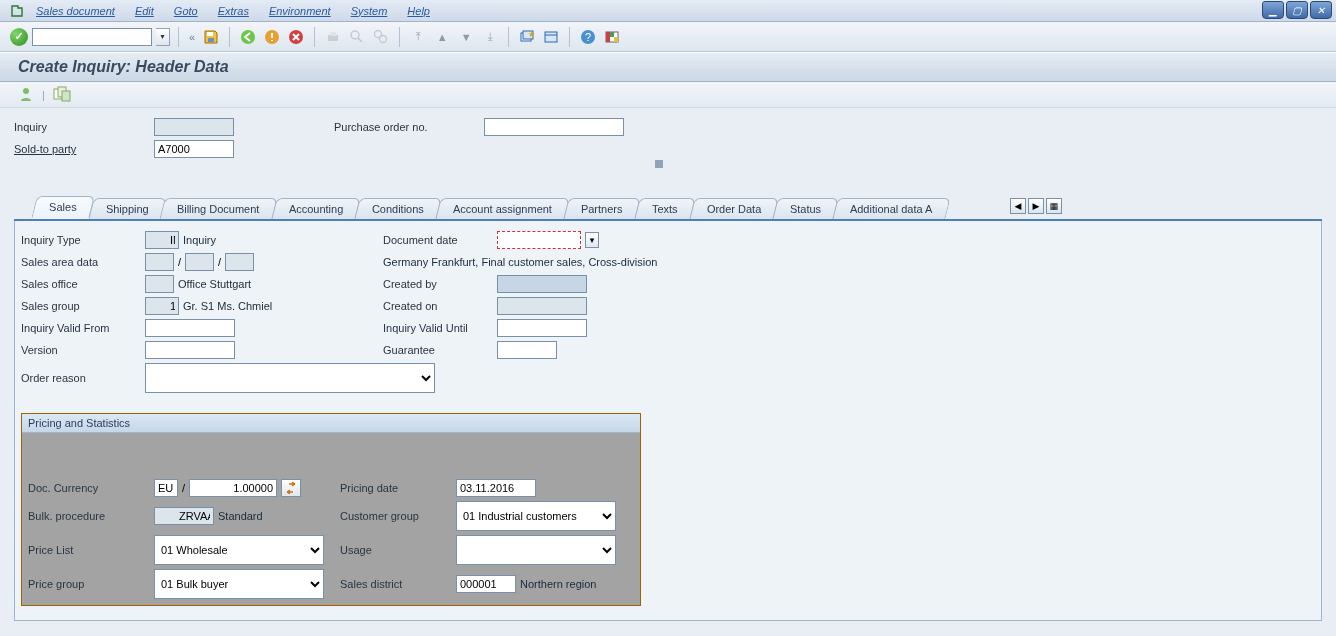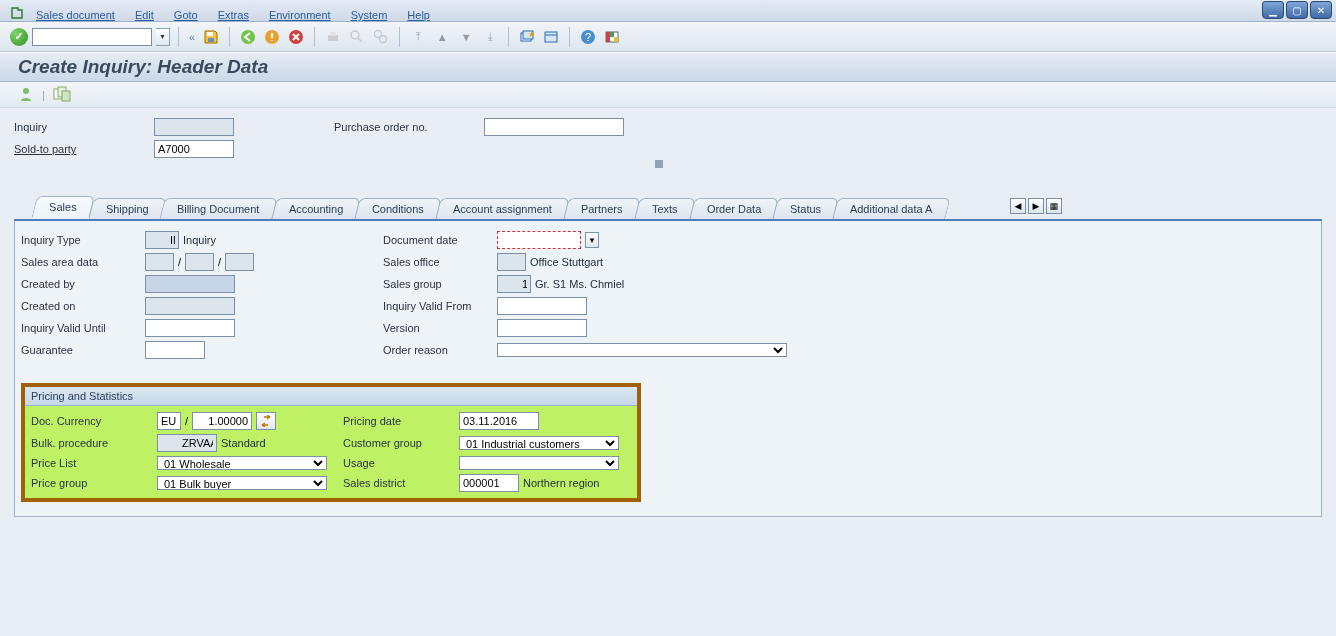--- a/index.html
+++ b/index.html
@@ -9,23 +9,24 @@
   background: #fff;
   width: 1336px;
   height: 636px;
   overflow: hidden;
 }
 .menubar {
   background: linear-gradient(#e3ebf5, #cfd9e8);
   height: 22px;
   border-bottom: 1px solid #9fb3ca;
   display: flex;
-  align-items: flex-end;
+  align-items: center;
   padding-left: 8px;
   position: relative;
+  font-style: italic;
 }
 .menubar .menu-icon {
   width: 18px; height: 16px;
   display: flex; align-items: center; justify-content: center;
   color: #2a5ca0;
 }
 .menubar .menu-item {
   color: #2a5ca0;
   margin: 0 10px;
   text-decoration: underline;
@@ -85,21 +86,21 @@
 .tb-btn.disabled { opacity: 0.35; }
 .page-title-bar {
   background: linear-gradient(#e5ecf4, #ccd8e6);
   border-top: 1px solid #fff;
   border-bottom: 1px solid #9fb3ca;
   height: 30px;
   padding-left: 18px;
   display:flex; align-items:center;
 }
 .page-title-bar h1 {
-  font-size: 19px;
+  font-size: 16px;
   font-style: italic;
   color: #3a4a5e;
   font-weight: bold;
 }
 .sub-toolbar {
   height: 26px;
   background: linear-gradient(#f2f5f9, #e3ebf2);
   border-bottom: 1px solid #cfd9e4;
   padding-left: 18px;
   display:flex; align-items:center;
@@ -196,40 +197,41 @@
 }
 .helpbtn {
   width: 14px; height: 16px;
   border:1px solid #7a8fa8;
   background:linear-gradient(#fff,#dfe7ef);
   display:flex;align-items:center;justify-content:center;
   font-size:9px;
 }
 .groupbox {
   margin-top: 20px;
-  border: 4px solid #a16207;
-  background: #bef264;
+  border: 1px solid #a16207;
+  background: #a3a3a3;
   width: 620px;
 }
 .groupbox .gb-title {
   background: linear-gradient(#dbe7f3,#c6d7e8);
   border-bottom: 1px solid #9fb3ca;
   padding: 3px 6px;
   color: #2a3e58;
 }
 .groupbox .gb-body {
   padding: 6px;
   display:grid;
   grid-template-columns: 120px 180px 110px auto;
   row-gap: 4px;
   column-gap: 6px;
   align-items:center;
+  margin-top:40px;
 }
 .sel {
-  height:14px;
+  height:30px;
   border:1px solid #7a8fa8;
   background:#fff;
   font-size:11px;
   padding: 0 2px;
   width: 160px;
 }
 .resize-handle {
   width: 8px; height:8px;
   background: #8fa3b9;
   position: relative;
@@ -419,20 +421,21 @@
       </div>
       <span></span>
 
       <span class="lbl">Sales area data</span>
       <div class="inline-flds">
         <input class="fld ro f-med" value="1000" style=""> /
         <input class="fld ro f-small" style="width: 24px; text-decoration: underline;" value="10"> /
         <input class="fld ro f-small" style="width: 24px;" value="00">
       </div>
       <span></span>
+      <span class="txtval" style="grid-column: span 3">Germany Frankfurt, Final customer sales, Cross-division</span>
 
       <span class="lbl">Sales office</span>
       <div class="inline-flds">
         <input class="fld ro f-med" value="1030" style="">
         <span class="txtval">Office Stuttgart</span>
       </div>
       <span></span>
       <span class="lbl">Created by</span>
       <input class="fld ro f-90" style="background: rgb(199, 214, 230);" value="">
       <span></span>
@@ -468,21 +471,21 @@
       <span style="grid-column: span 3"></span>
     </div>
 
     <div class="groupbox">
       <div class="gb-title">Pricing and Statistics</div>
       <div class="gb-body">
 
         <span class="lbl">Doc. Currency</span>
         <div class="inline-flds">
           <input class="fld f-med" value="EUR" style=""> /
-          <input class="fld" style="width: 60px; text-align: right;" value="1.00000">
+          <input class="fld" style="width: 88px; text-align: right;" value="1.00000">
           <div style="width:20px;height:18px;border:1px solid #7a8fa8;background:linear-gradient(#fff,#dfe7ef);display:flex;align-items:center;justify-content:center">
             <svg width="12" height="12">
                 <path d="M4 2 L10 2 M10 2 L7 0 M10 2 L7 4 M8 10 L2 10 M2 10 L5 8 M2 10 L5 12" stroke="#d07000" stroke-width="1.3" fill="none"></path>
               </svg>
           </div>
         </div>
         <span class="lbl">Pricing date</span>
         <input class="fld" style="width: 80px;" value="03.11.2016">
 
         <span class="lbl">Bulk. procedure</span>

